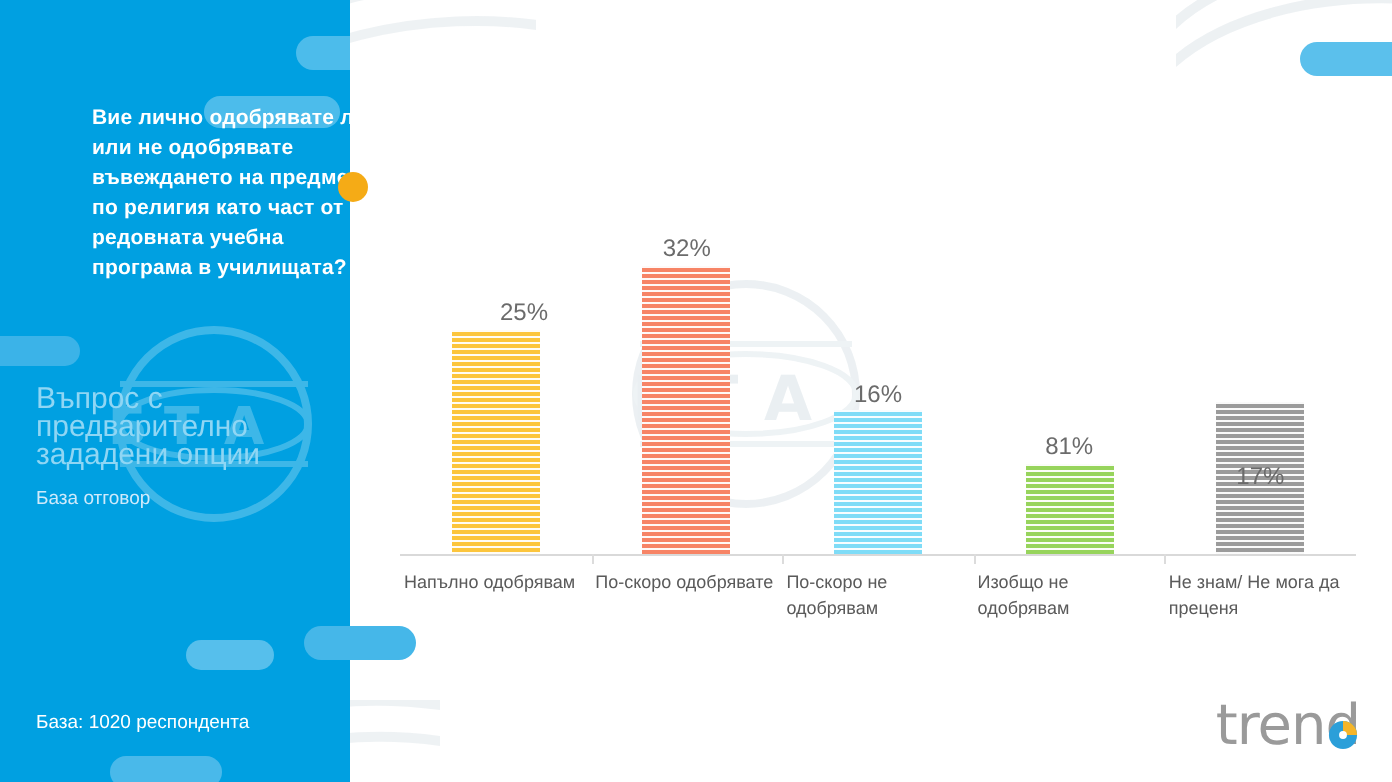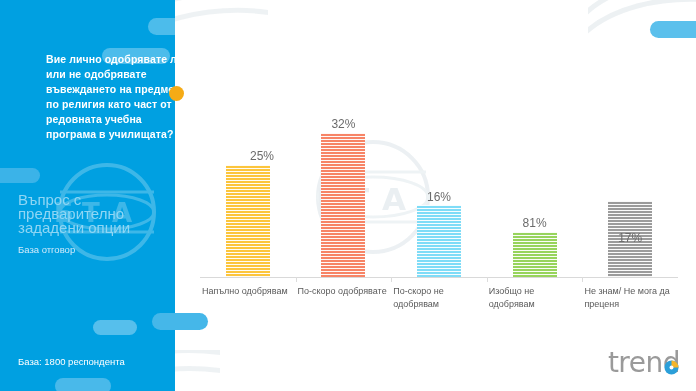--- a/index.html
+++ b/index.html
@@ -235,21 +235,21 @@
     <div class="panel-pill" id="pill-c"></div>
     <div class="panel-pill" id="pill-e"></div>
     <div class="panel-pill" id="pill-f"></div>
   </div>
   <div class="panel-pill" id="pill-d" style="position:absolute; z-index:5;"></div>
   <div id="orange-dot"></div>
 
   <div id="panel-question">Вие лично одобрявате ли или не одобрявате въвеждането на предмет по религия като част от редовната учебна програма в училищата?</div>
   <div id="panel-note">Въпрос с предварително зададени опции</div>
   <div id="panel-answers">База отговор</div>
-  <div id="panel-base">База:  1800 респондента</div>
+  <div id="panel-base">База:  1020 респондента</div>
 
   <div id="chart">
     <div id="axis-line"></div>
     <div id="bars">
         <div class="bar" style="left: 49.8px; width: 44px; height: 112.5px; bottom: 114px; background: repeating-linear-gradient(rgba(255, 255, 255, 0.95) 0px, rgba(255, 255, 255, 0.95) 1px, rgb(252, 197, 60) 1px, rgb(252, 197, 60) 3px) rgb(252, 197, 60);"></div>
         <div class="bar" style="left: 145.4px; width: 44px; height: 144px; bottom: 114px; background: repeating-linear-gradient(rgba(255, 255, 255, 0.95) 0px, rgba(255, 255, 255, 0.95) 1px, rgb(247, 132, 102) 1px, rgb(247, 132, 102) 3px) rgb(247, 132, 102);"></div>
         <div class="bar" style="left: 241px; width: 44px; height: 72px; bottom: 114px; background: repeating-linear-gradient(rgba(255, 255, 255, 0.95) 0px, rgba(255, 255, 255, 0.95) 1px, rgb(127, 220, 247) 1px, rgb(127, 220, 247) 3px) rgb(127, 220, 247);"></div>
         <div class="bar" style="left: 336.6px; width: 44px; height: 45px; bottom: 114px; background: repeating-linear-gradient(rgba(255, 255, 255, 0.95) 0px, rgba(255, 255, 255, 0.95) 1px, rgb(151, 212, 92) 1px, rgb(151, 212, 92) 3px) rgb(151, 212, 92);"></div>
         <div class="bar" style="left: 432.2px; width: 44px; height: 76.5px; bottom: 114px; background: repeating-linear-gradient(rgba(255, 255, 255, 0.95) 0px, rgba(255, 255, 255, 0.95) 1px, rgb(155, 155, 155) 1px, rgb(155, 155, 155) 3px) rgb(155, 155, 155);"></div>
       </div>

